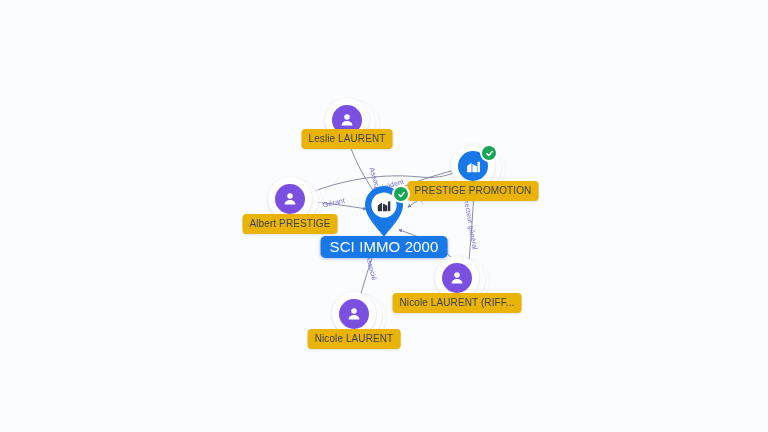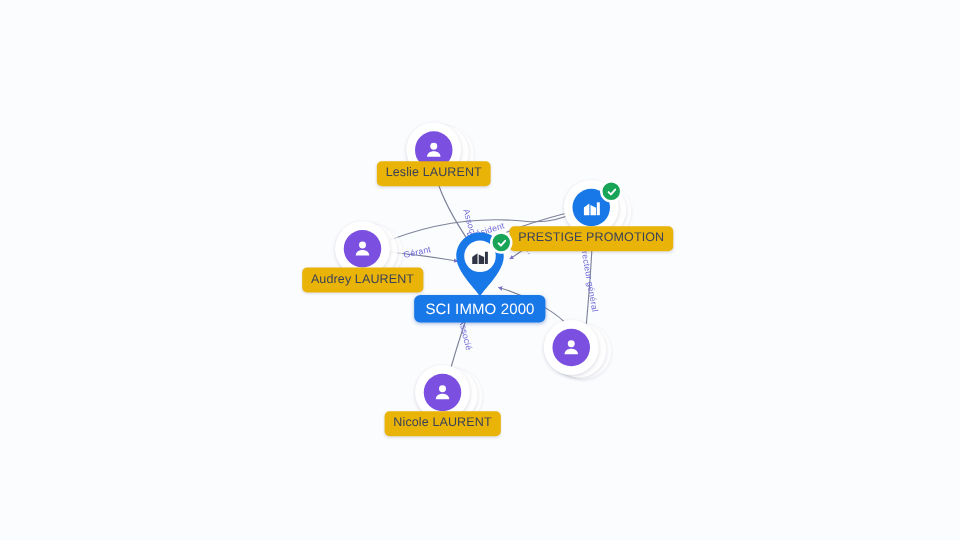--- a/index.html
+++ b/index.html
@@ -131,21 +131,21 @@
     line-height: 14px;
     padding: 3px 7px;
     border-radius: 4px;
     box-shadow: 0 1px 2px rgba(40,50,90,0.13);
     letter-spacing: .1px;
   }
   .node-label.focus {
     background: #1878e8;
     color: #ffffff;
     border-radius: 5px;
-    font-size: 12px;
+    font-size: 15px;
     padding: 4px 9px;
     box-shadow: 0 1px 3px rgba(20,80,180,0.35);
   }
 
   
   .edge-label {
     position: absolute;
     transform-origin: 50% 50%;
     white-space: nowrap;
     color: #6f68d6;
@@ -237,35 +237,36 @@
       <div class="card s2"></div>
       <div class="card s1"></div>
       <div class="avatar">
         <svg width="18" height="18" viewBox="0 0 24 24" fill="#ffffff">
           <circle cx="12" cy="8" r="3.7"></circle>
           <path d="M4.8 19.2c0-3.7 3.2-6 7.2-6s7.2 2.3 7.2 6z"></path>
         </svg>
       </div>
     </div>
   </div>
-  <div class="node-label" style="left:290px; top:214px;">Audrey LAURENT</div>
+  <div class="node-label" style="left:290px; top:214px;">Albert PRESTIGE</div>
 
   <div class="node" style="left:457px; top:278px;">
     <div class="stack">
       <div class="card s3"></div>
       <div class="card s2"></div>
       <div class="card s1"></div>
       <div class="avatar">
         <svg width="18" height="18" viewBox="0 0 24 24" fill="#ffffff">
           <circle cx="12" cy="8" r="3.7"></circle>
           <path d="M4.8 19.2c0-3.7 3.2-6 7.2-6s7.2 2.3 7.2 6z"></path>
         </svg>
       </div>
     </div>
   </div>
+  <div class="node-label" style="left:457px; top:293px;">Nicole LAURENT (RIFF...</div>
 
   <div class="node" style="left:354px; top:314px;">
     <div class="stack">
       <div class="card s3"></div>
       <div class="card s2"></div>
       <div class="card s1"></div>
       <div class="avatar">
         <svg width="18" height="18" viewBox="0 0 24 24" fill="#ffffff">
           <circle cx="12" cy="8" r="3.7"></circle>
           <path d="M4.8 19.2c0-3.7 3.2-6 7.2-6s7.2 2.3 7.2 6z"></path>

